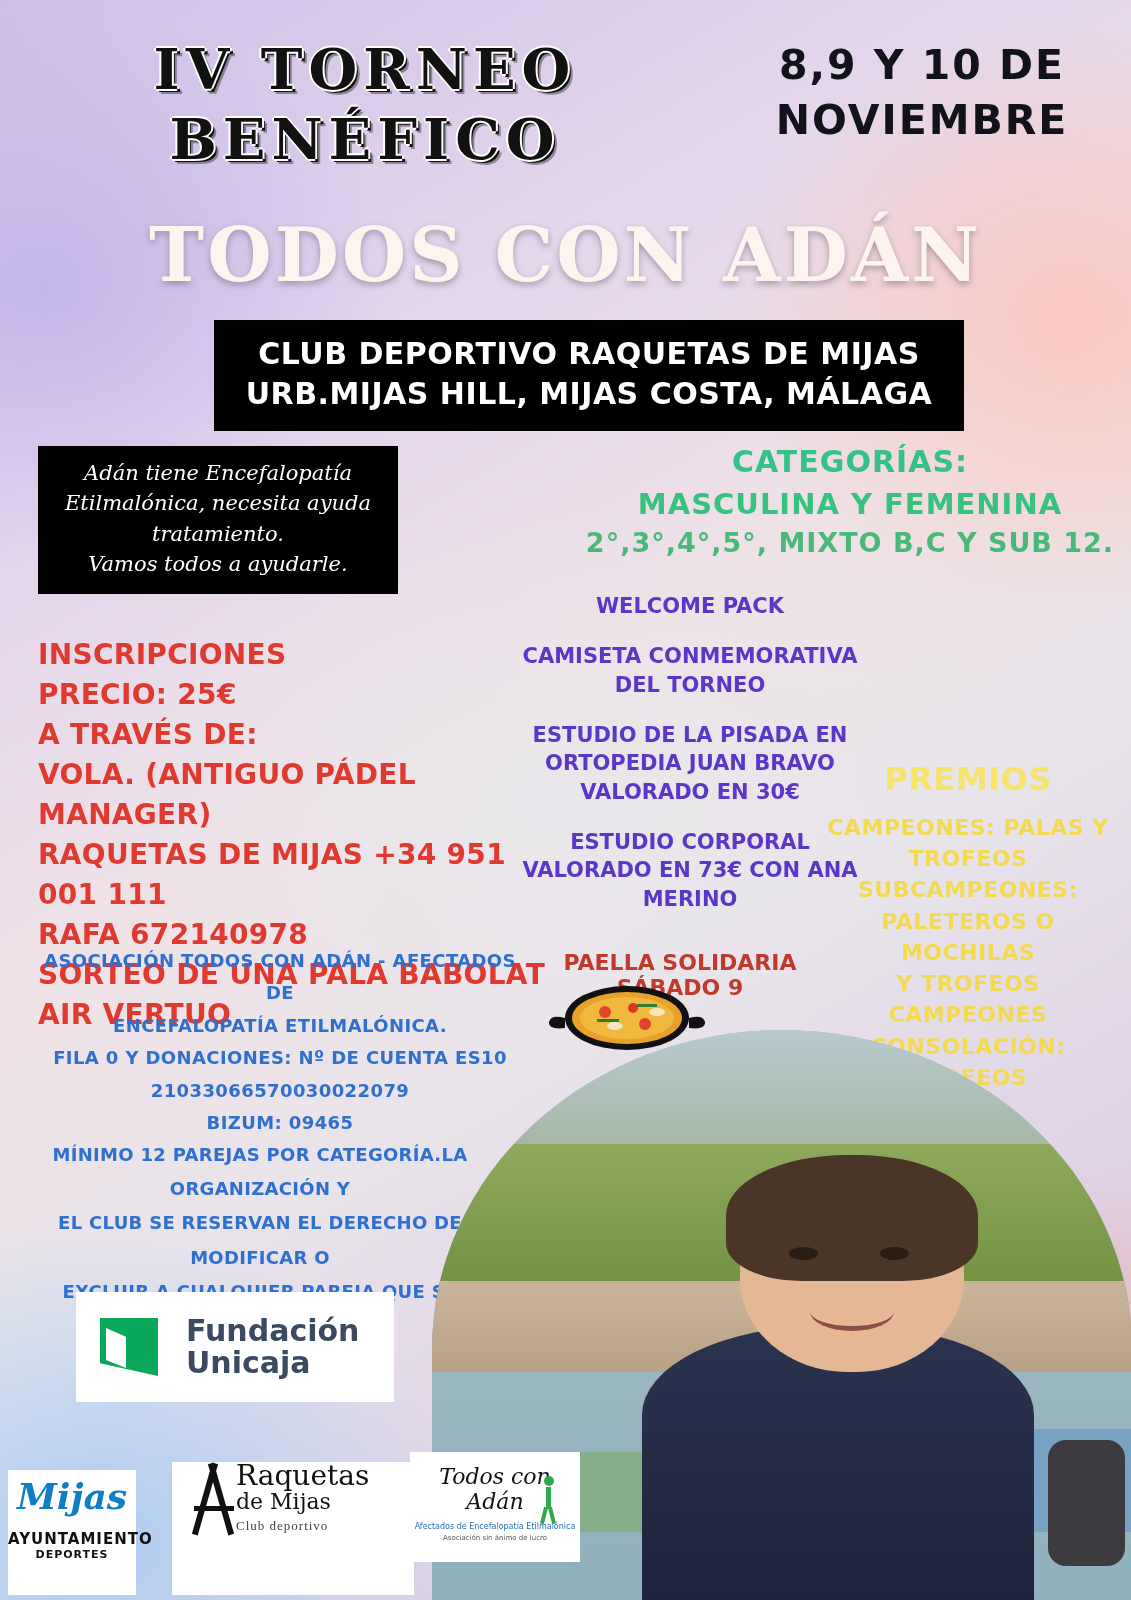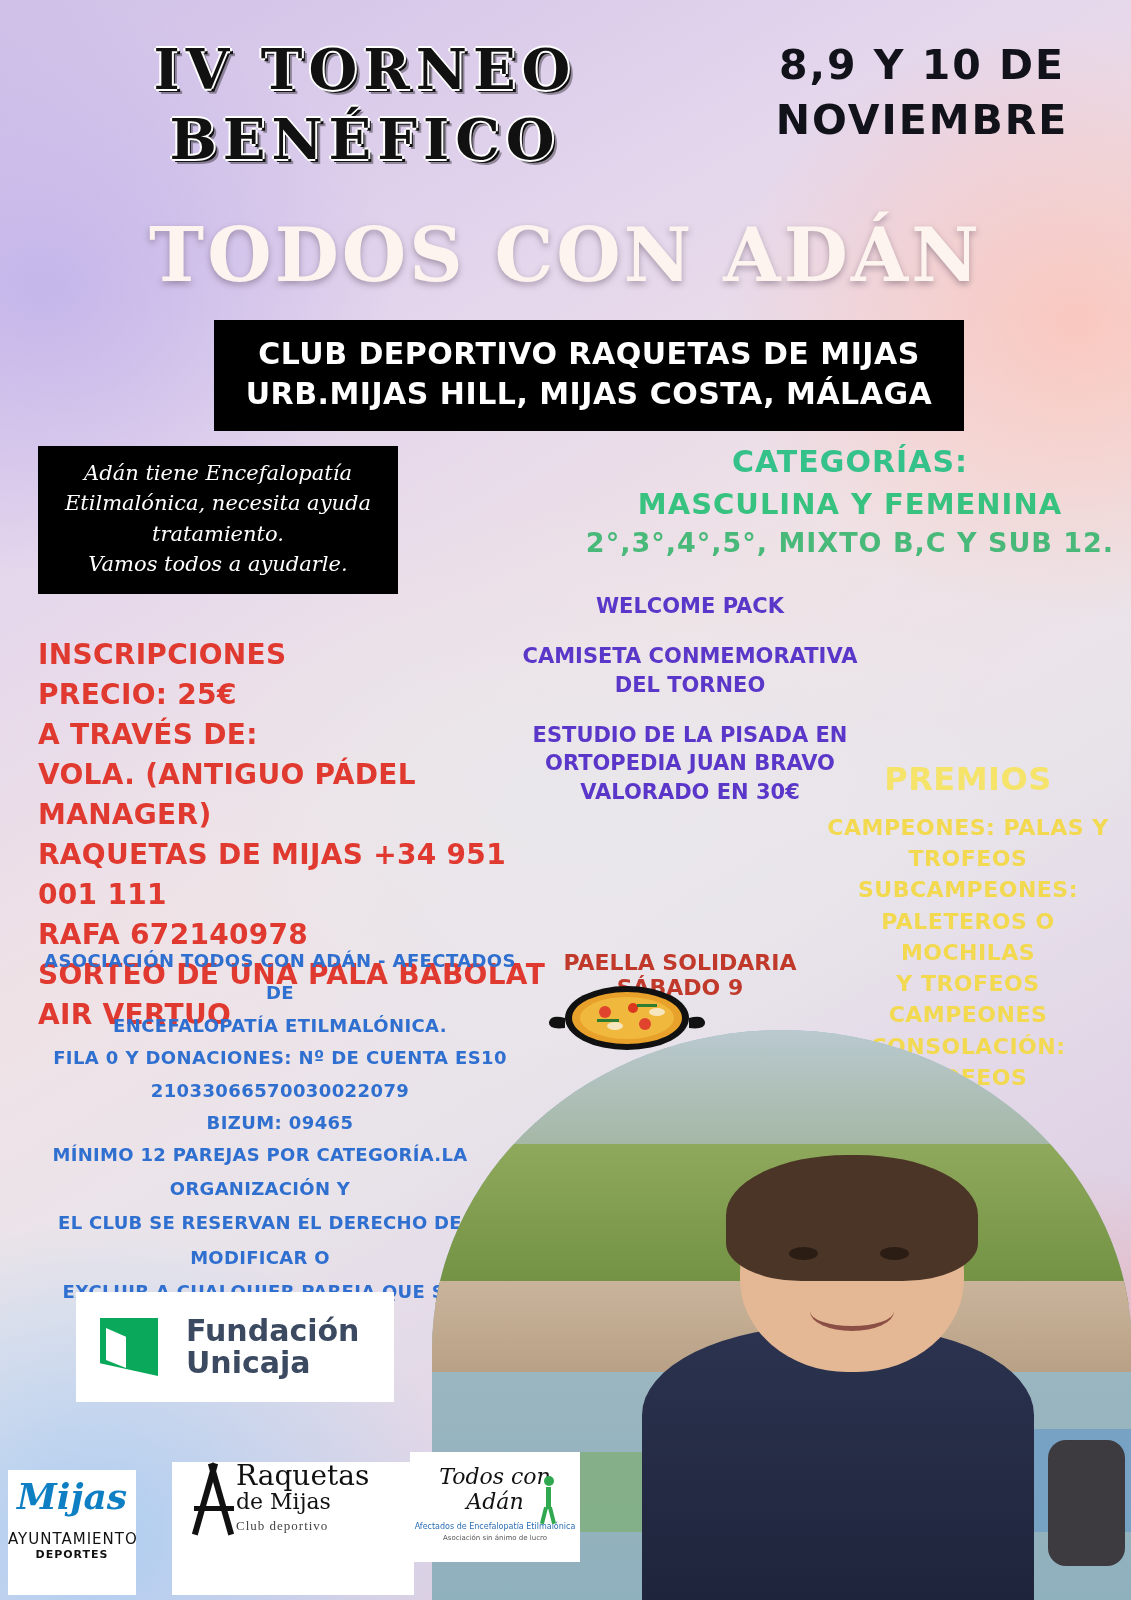--- a/index.html
+++ b/index.html
@@ -267,21 +267,21 @@
   .uc-text { font-family:"DejaVu Sans", sans-serif; font-weight:bold;
     font-size:30px; line-height:1.08; color:#3b4a60; }
 
   .sponsor-mijas {
     position:absolute; left:8px; top:1470px;
     width:128px; height:125px; background:#fff;
     text-align:center; box-sizing:border-box; padding-top:8px;
   }
   .sponsor-mijas .m1 { font-family:"DejaVu Serif", serif; font-weight:bold;
     font-style:italic; font-size:36px; color:#0f7fc4; line-height:1; }
-  .sponsor-mijas .m2 { font-family:"DejaVu Sans", sans-serif; font-weight:normal;
+  .sponsor-mijas .m2 { font-family:"DejaVu Sans", sans-serif; font-weight:bold;
     font-size:15px; letter-spacing:1px; color:#111; margin-top:16px; }
   .sponsor-mijas .m3 { font-family:"DejaVu Sans", sans-serif; font-weight:bold;
     font-size:11px; letter-spacing:1px; color:#111; }
 
   .sponsor-raquetas {
     position:absolute; left:172px; top:1462px;
     width:242px; height:133px; background:#fff;
     display:flex; align-items:flex-start; box-sizing:border-box; padding-left:16px;
   }
   .rq-mark { width:48px; height:74px; position:relative; flex:0 0 auto; }
@@ -369,20 +369,25 @@
     </div>
     <div class="blk">
       <div>CAMISETA CONMEMORATIVA</div>
       <div>DEL TORNEO</div>
     </div>
     <div class="blk">
       <div>ESTUDIO DE LA PISADA EN</div>
       <div>ORTOPEDIA JUAN BRAVO</div>
       <div>VALORADO EN 30€</div>
     </div>
+    <div class="blk">
+      <div>ESTUDIO CORPORAL</div>
+      <div>VALORADO EN 73€ CON ANA</div>
+      <div>MERINO</div>
+    </div>
   </div>
 
   <div class="premios">
     <div class="p-title">PREMIOS</div>
     <div class="p-body">
       <div>CAMPEONES: PALAS Y</div>
       <div>TROFEOS</div>
       <div>SUBCAMPEONES:</div>
       <div>PALETEROS O MOCHILAS</div>
       <div>Y TROFEOS</div>

